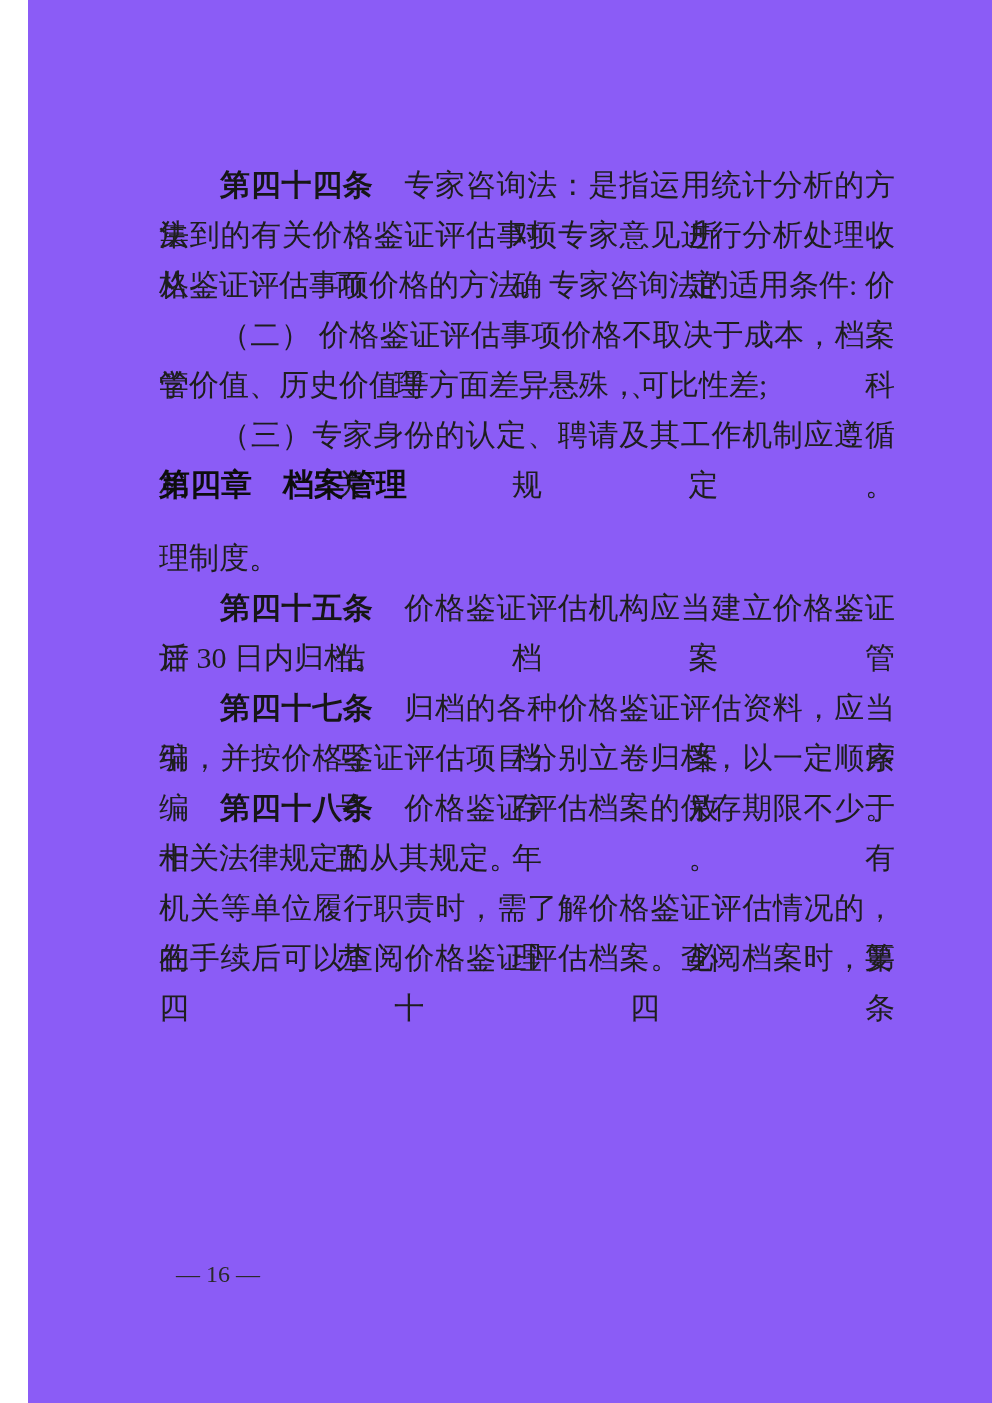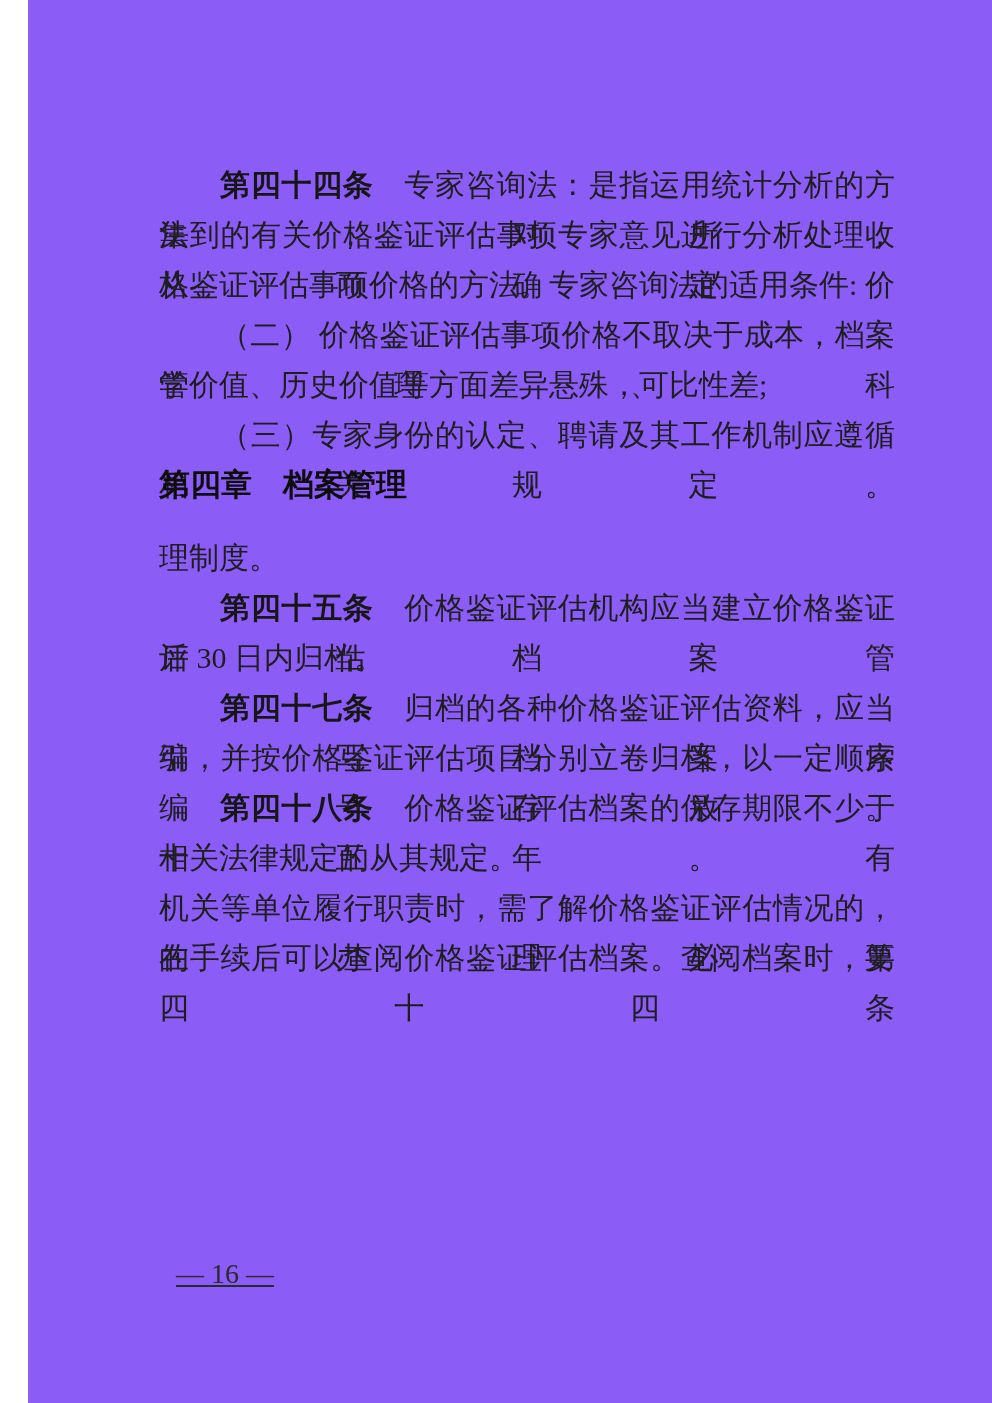--- a/index.html
+++ b/index.html
@@ -48,24 +48,23 @@
     height: 50px;
     line-height: 50px;
     text-align: left;
     margin-bottom: 23px;
     color: #0d0d0d;
   }
   .footer {
     position: absolute;
     left: 148px;
     top: 1257px;
-    font-size: 28px;
+    font-size: 24px;
     line-height: 34px;
     color: #2a2a2a;
-    text-decoration: underline;
   }
 </style>
 </head>
 <body>
 
 <div class="page">
   <div class="text-block" id="doc-body">
       <div class="bline justify indent"><span class="lead">第四十四条</span><span>　专家咨询法：是指运用统计分析的方法，对所收</span></div>
       <div class="bline justify"><span>集到的有关价格鉴证评估事项专家意见进行分析处理，从而确定价</span></div>
       <div class="bline"><span>格鉴证评估事项价格的方法。专家咨询法的适用条件:</span></div>

